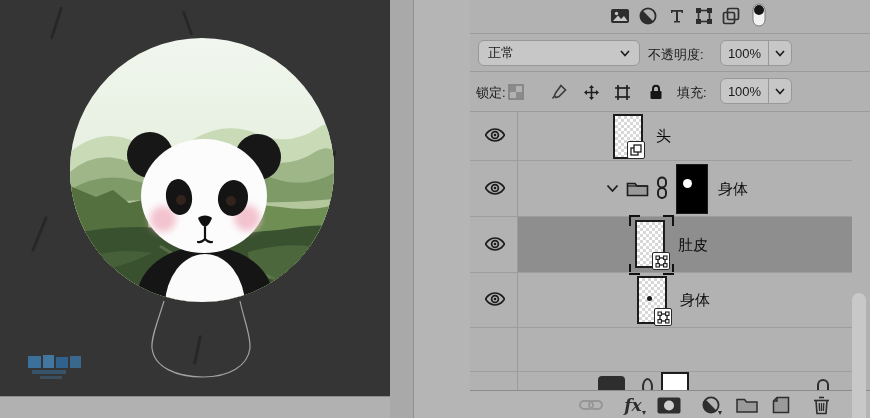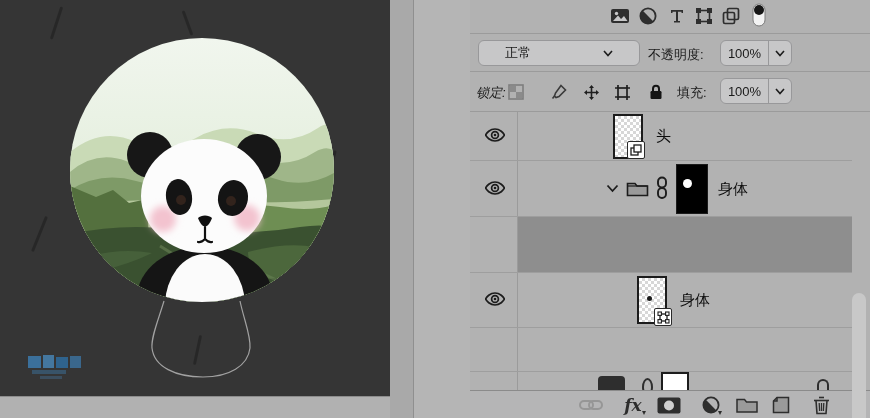--- a/index.html
+++ b/index.html
@@ -157,37 +157,37 @@
         </svg>
     </span>
     <span class="topicon" style="left:282px;top:3px;width:14px;height:24px;">
       <svg width="14" height="24" viewBox="0 0 14 24">
           <rect x="1" y="1" width="12" height="22" rx="6" fill="#f2f2f2" stroke="#7a7a7a"></rect>
           <circle cx="7" cy="7" r="5" fill="#151515"></circle>
         </svg>
     </span>
     <div class="hdiv" style="top:33px;"></div>
 
-    <div class="ctl-box" style="left:8px;top:40px;width:162px;height:26px;padding:0 26px;">
+    <div class="ctl-box" style="left:8px;top:40px;width:162px;height:26px;padding:0 9px;">
       <span>正常</span>
       <svg class="chev" width="10" height="7" viewBox="0 0 10 7" style="margin-left:auto;">
           <path d="M1 1 L5 5.5 L9 1" fill="none" stroke="#1c1c1c" stroke-width="1.6"></path>
         </svg>
     </div>
     <span class="ctl-label" style="left:178px;top:46px;">不透明度:</span>
     <div class="ctl-box val-box" style="left:250px;top:40px;width:72px;height:26px;">
       <span style="flex:1;text-align:center;">100%</span>
       <span class="val-split"></span>
       <svg class="chev" width="10" height="7" viewBox="0 0 10 7" style="margin:0 6px;">
           <path d="M1 1 L5 5.5 L9 1" fill="none" stroke="#1c1c1c" stroke-width="1.6"></path>
         </svg>
     </div>
     <div class="hdiv" style="top:71px;"></div>
 
-    <span class="ctl-label" style="left:6px;top:84px;font-style:italic;">锁定:</span>
+    <span class="ctl-label" style="left:6px;top:84px;">锁定:</span>
     <span class="lockicon" style="left:37px;">
       <svg width="16" height="16" viewBox="0 0 16 16">
           <rect x="1" y="1" width="14" height="14" fill="none" stroke="#7e7e7e" stroke-width="1.6"></rect>
           <rect x="2" y="2" width="6" height="6" fill="#8b8b8b"></rect>
           <rect x="8" y="8" width="6" height="6" fill="#8b8b8b"></rect>
         </svg>
     </span>
     <span class="lockicon" style="left:80px;">
       <svg width="16" height="16" viewBox="0 0 16 16">
           <path d="M10 1.5 L14.5 6 L8 12.5 L5 13.5 L3.5 12 L4.5 9 Z" fill="none" stroke="#3a3a3a" stroke-width="1.6"></path>
@@ -258,20 +258,42 @@
           <rect x="2" y="1.5" width="8" height="10" rx="4" fill="none" stroke="#1c1c1c" stroke-width="1.9"></rect>
           <rect x="2" y="12" width="8" height="10" rx="4" fill="none" stroke="#1c1c1c" stroke-width="1.9"></rect>
         </svg>
       <div style="position:absolute;left:206px;top:4px;width:30px;height:48px;background:#000;border:1px solid #1c1c1c;">
         <span style="position:absolute;left:6px;top:14px;width:9px;height:9px;border-radius:50%;background:#fff;"></span>
       </div>
       <span class="lname" style="left:248px;top:20px;">身体</span>
     </div>
     <div class="rowdiv" style="top:216px;"></div>
 
+    <div class="lrow" style="top:216px;height:56px;">
+      <svg class="eye" style="top:21px;" viewBox="0 0 20 14">
+          <path d="M10 1 C15 1 18.5 5 19.5 7 C18.5 9 15 13 10 13 C5 13 1.5 9 0.5 7 C1.5 5 5 1 10 1 Z" fill="none" stroke="#1c1c1c" stroke-width="1.7"></path>
+          <circle cx="10" cy="7" r="3.4" fill="none" stroke="#1c1c1c" stroke-width="1.7"></circle>
+          <circle cx="10" cy="7" r="1.3" fill="#1c1c1c"></circle>
+        </svg>
+      <span class="brk tl" style="left:159px;top:-1px;"></span>
+      <span class="brk tr" style="left:193px;top:-1px;"></span>
+      <span class="brk bl" style="left:159px;top:48px;"></span>
+      <span class="brk br" style="left:193px;top:48px;"></span>
+      <div class="thumb" style="left:165px;top:4px;height:48px;"></div>
+      <div class="badge" style="left:182px;top:36px;">
+        <svg width="13" height="13" viewBox="0 0 13 13">
+            <rect x="3" y="3" width="7" height="7" fill="none" stroke="#1c1c1c" stroke-width="1.3"></rect>
+            <rect x="1" y="1" width="3.4" height="3.4" fill="#fff" stroke="#1c1c1c" stroke-width="1.1"></rect>
+            <rect x="8.6" y="1" width="3.4" height="3.4" fill="#fff" stroke="#1c1c1c" stroke-width="1.1"></rect>
+            <rect x="1" y="8.6" width="3.4" height="3.4" fill="#fff" stroke="#1c1c1c" stroke-width="1.1"></rect>
+            <rect x="8.6" y="8.6" width="3.4" height="3.4" fill="#fff" stroke="#1c1c1c" stroke-width="1.1"></rect>
+          </svg>
+      </div>
+      <span class="lname" style="left:208px;top:20px;">肚皮</span>
+    </div>
     <div class="rowdiv" style="top:272px;"></div>
 
     <div class="lrow" style="top:272px;height:55px;">
       <svg class="eye" style="top:20px;" viewBox="0 0 20 14">
           <path d="M10 1 C15 1 18.5 5 19.5 7 C18.5 9 15 13 10 13 C5 13 1.5 9 0.5 7 C1.5 5 5 1 10 1 Z" fill="none" stroke="#1c1c1c" stroke-width="1.7"></path>
           <circle cx="10" cy="7" r="3.4" fill="none" stroke="#1c1c1c" stroke-width="1.7"></circle>
           <circle cx="10" cy="7" r="1.3" fill="#1c1c1c"></circle>
         </svg>
       <div class="thumb" style="left:167px;top:4px;height:48px;">
         <span style="position:absolute;left:8px;top:18px;width:5px;height:5px;border-radius:50%;background:#1c1c1c;"></span>

